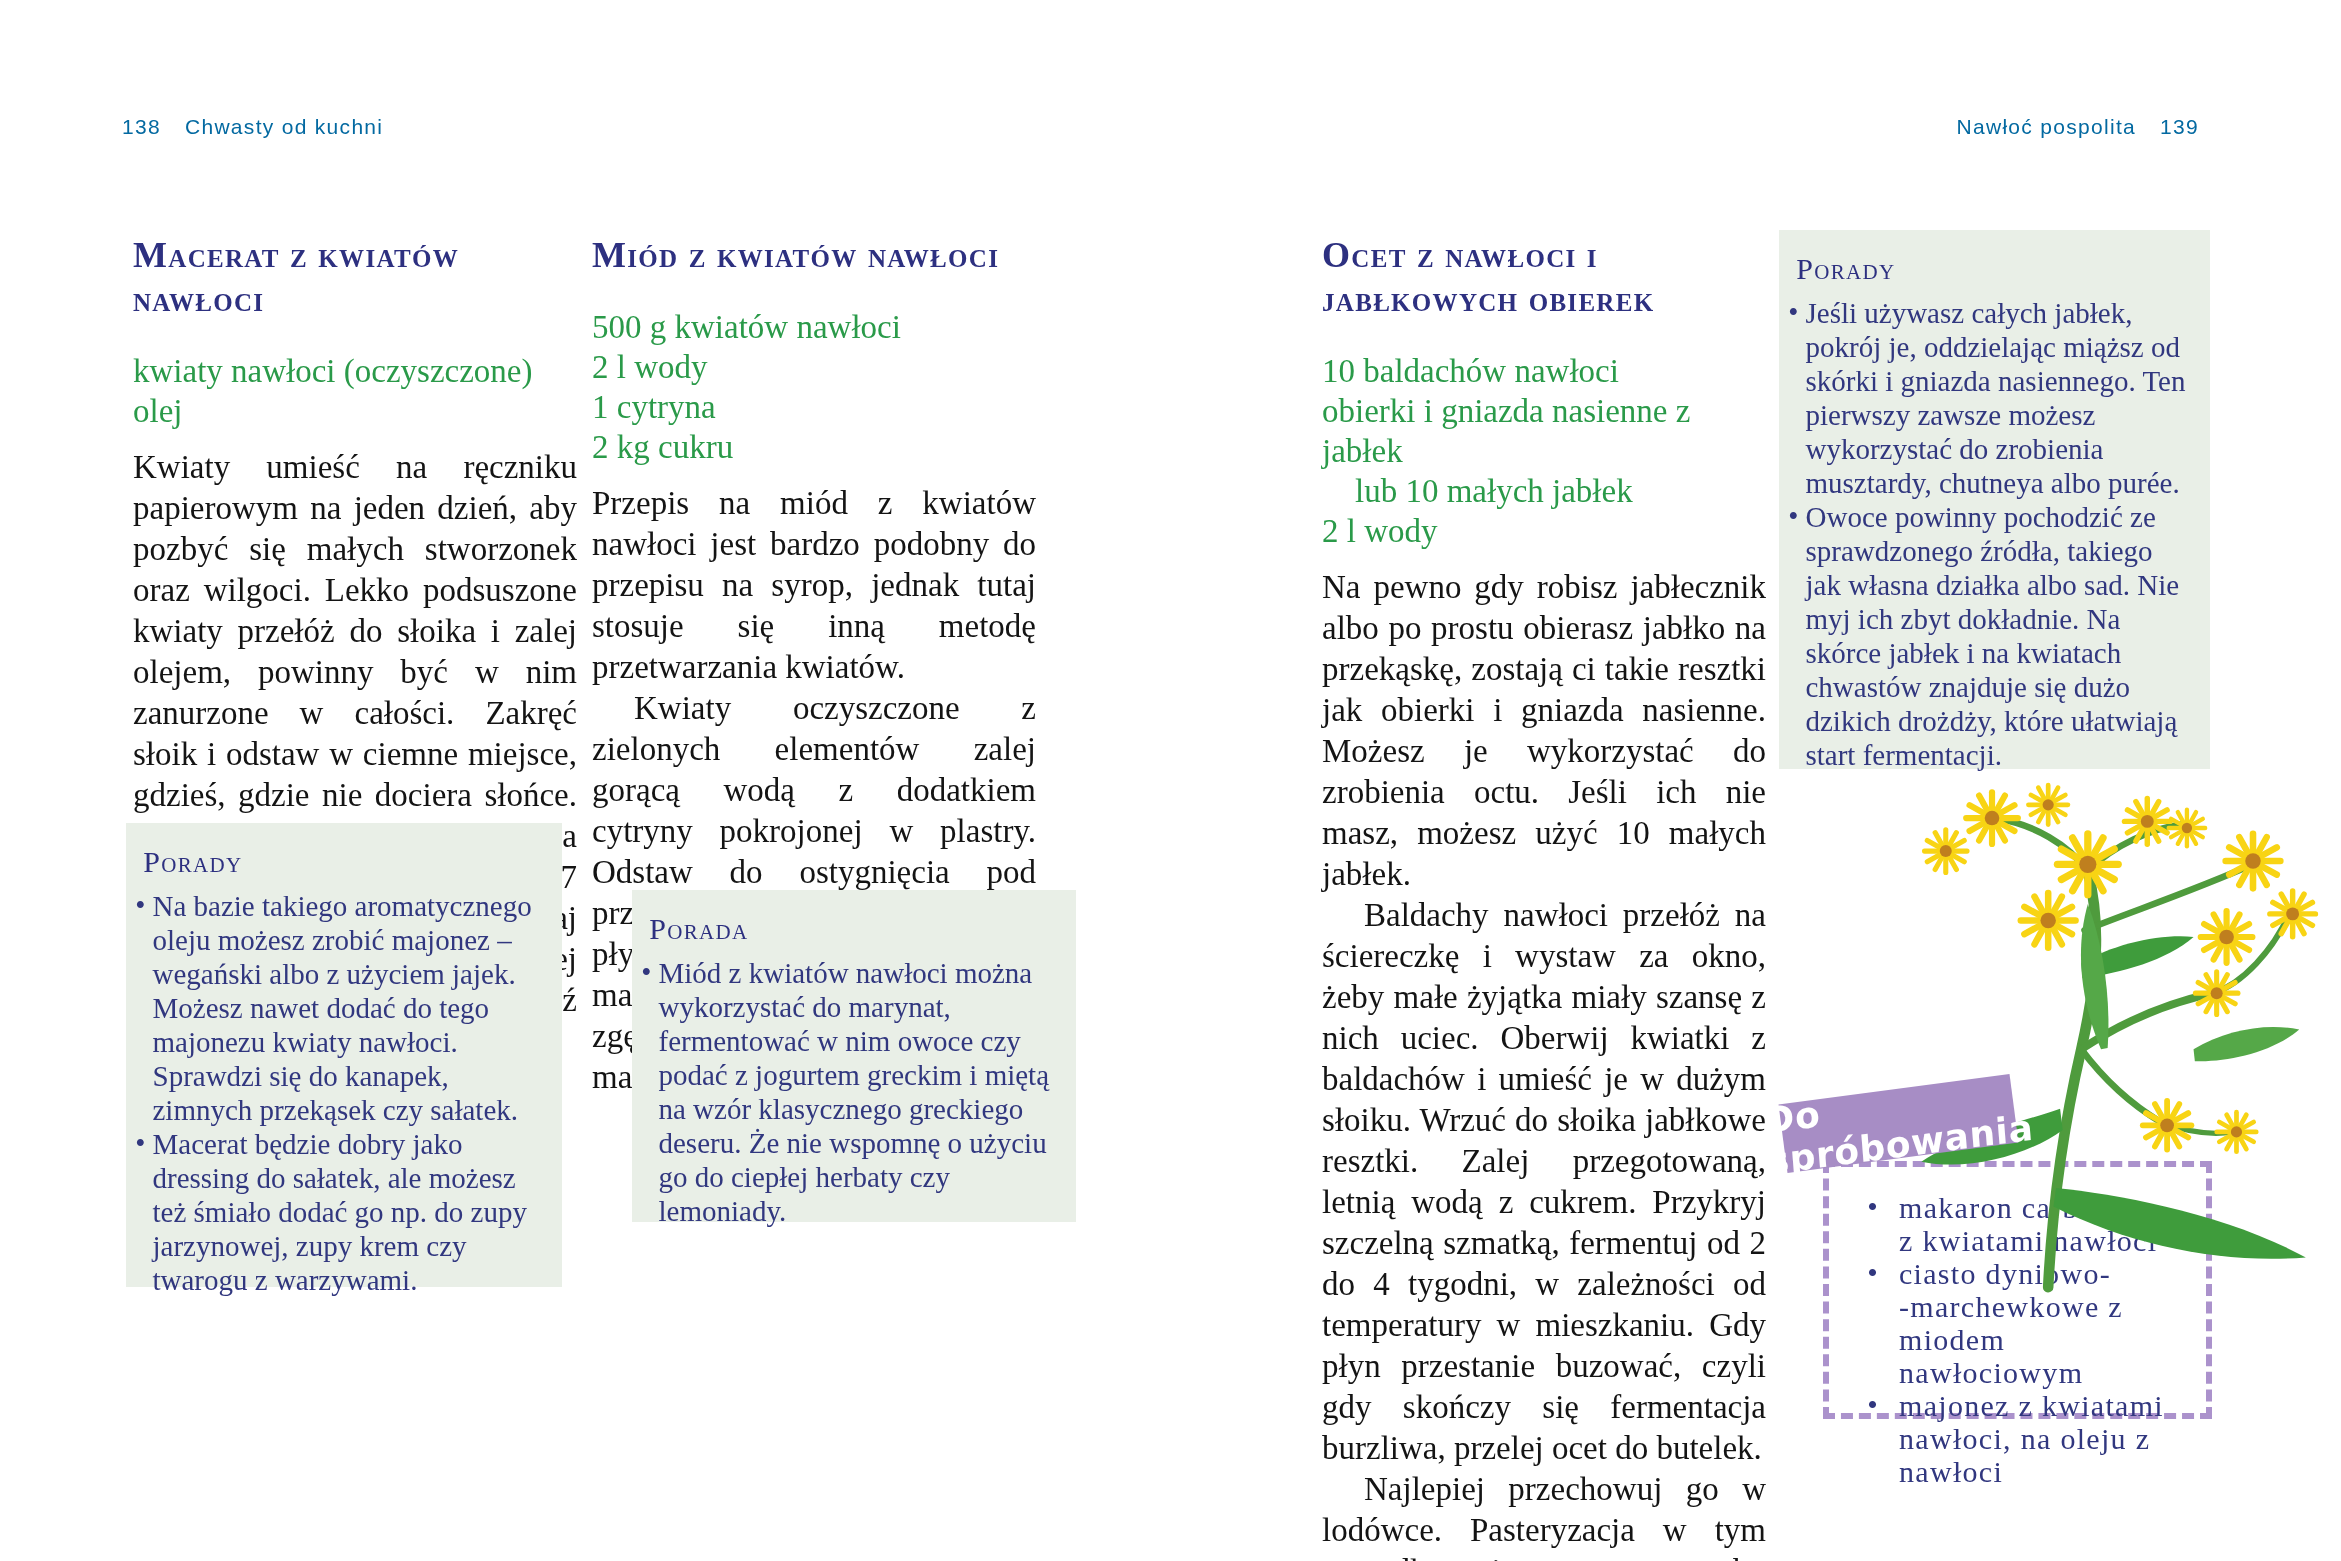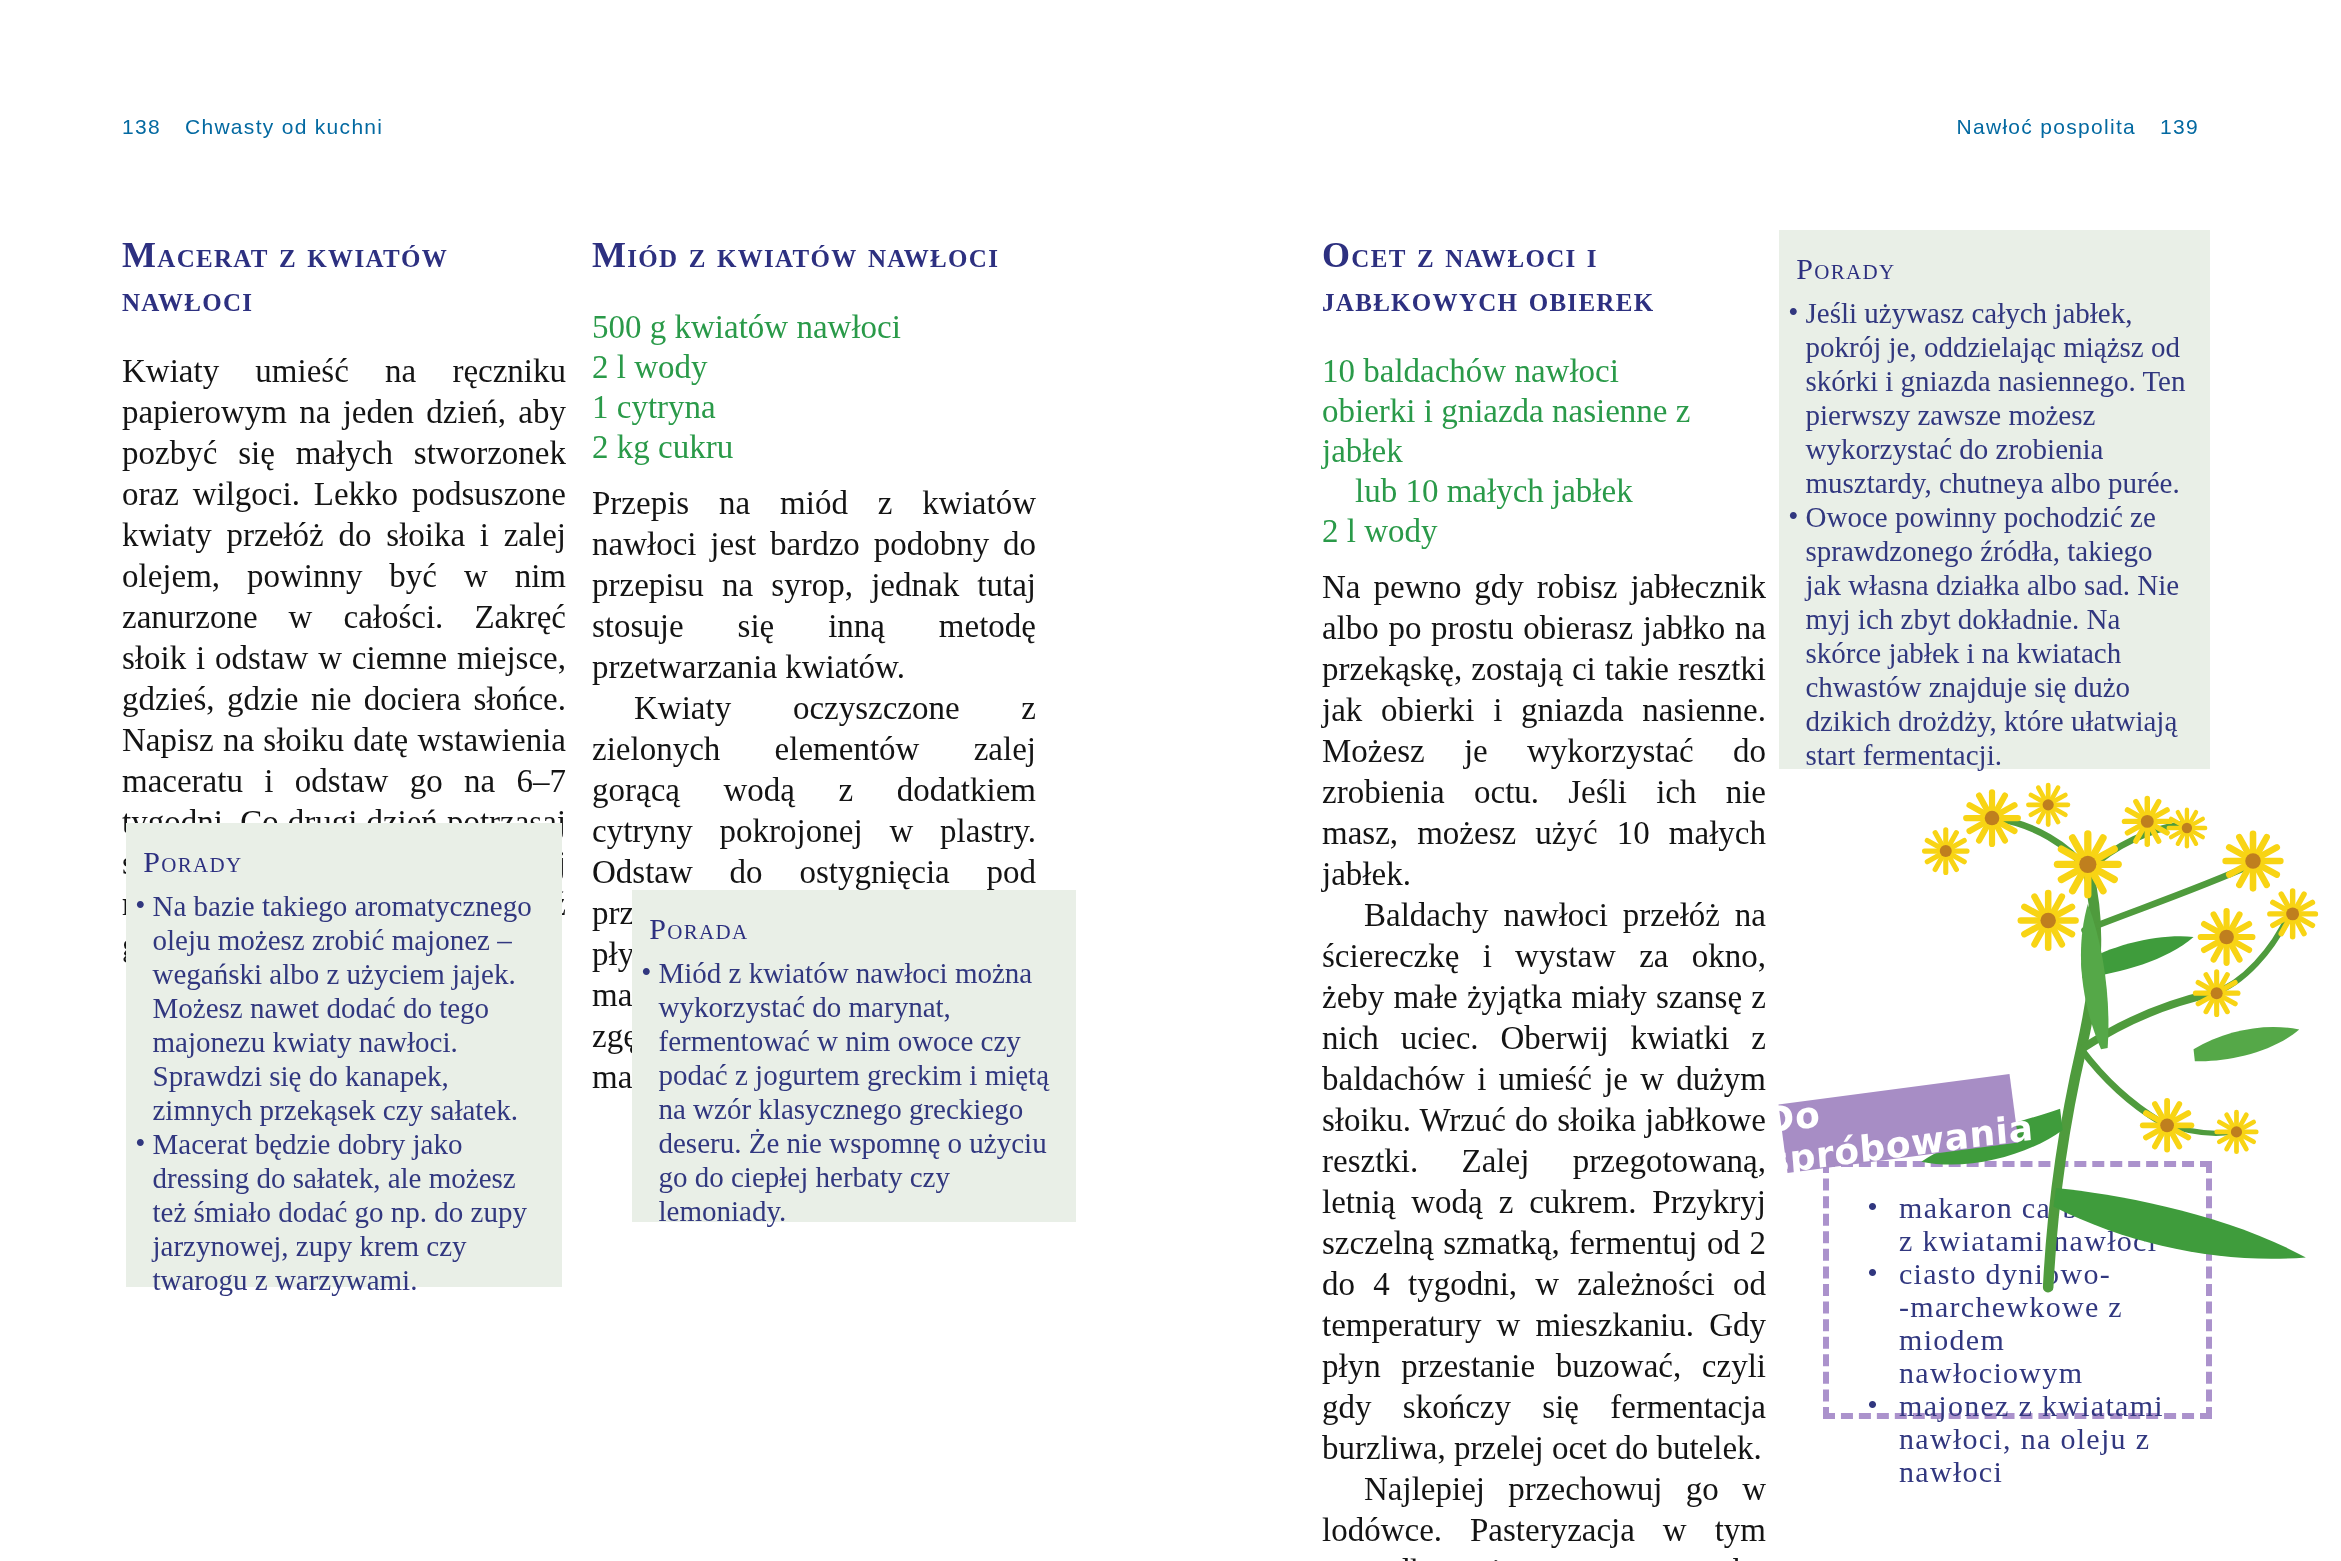--- a/index.html
+++ b/index.html
@@ -8,21 +8,21 @@
 
   
   .running-head{position:absolute;top:111px;font-family:"Liberation Sans", sans-serif;
                 font-size:21px;line-height:32px;color:#0369a1;letter-spacing:1.3px;font-weight:400;}
   .running-head .pgnum{margin-right:24px;}
   .running-head.right{text-align:right;}
   .running-head.right .pgnum{margin-right:0;margin-left:24px;}
 
   
   .col{position:absolute;top:233px;width:444px;}
-  .col1{left:122px;}  .col2{left:592px;}  .col3{left:1322px;}
+  .col1{left:133px;}  .col2{left:592px;}  .col3{left:1322px;}
 
   .recipe-title{margin:0 0 30px 0;font-variant:small-caps;font-weight:600;
                 font-size:36px;line-height:44px;letter-spacing:1.3px;color:#2d3080;}
   .ingredients{margin:0;color:#2a9a49;font-size:33px;line-height:40px;}
   .ingredient-line{white-space:pre-wrap;}
   .body-text{margin:16px 0 0 0;}
   .body-text p{margin:0;font-size:33px;line-height:41px;text-align:justify;hyphens:auto;}
   .body-text p.indent{text-indent:42px;}
 
   
@@ -59,20 +59,24 @@
 
   <div class="running-head" style="left:122px;">
     <span class="pgnum">138</span><span>Chwasty od kuchni</span>
   </div>
   <div class="running-head right" style="right:131px;">
     <span>Nawłoć pospolita</span><span class="pgnum" style="margin-right:12px;margin-left:24px;">139</span>
   </div>
 
   <section class="col col1">
     <h2 class="recipe-title">Macerat z kwiatów nawłoci</h2>
+    <div class="ingredients">
+        <div class="ingredient-line">kwiaty nawłoci (oczyszczone)</div>
+        <div class="ingredient-line">olej</div>
+      </div>
     <div class="body-text">
       <p>Kwiaty umieść na ręczniku papierowym na jeden dzień, aby pozbyć się małych stworzonek oraz wilgoci. Lekko podsuszone kwiaty przełóż do słoika i zalej olejem, powinny być w nim zanurzone w całości. Zakręć słoik i odstaw w ciemne miejsce, gdzieś, gdzie nie dociera słońce. Napisz na słoiku datę wstawienia maceratu i odstaw go na 6–7 tygodni. Co drugi dzień potrząsaj słoikiem. Po tym czasie przelej macerat przez drobne sito bądź gazę. Trzymaj w lodówce.</p>
     </div>
   </section>
 
   <section class="col col2">
     <h2 class="recipe-title">Miód z kwiatów nawłoci</h2>
     <div class="ingredients">
         <div class="ingredient-line">500 g kwiatów nawłoci</div>
         <div class="ingredient-line">2 l wody</div>

